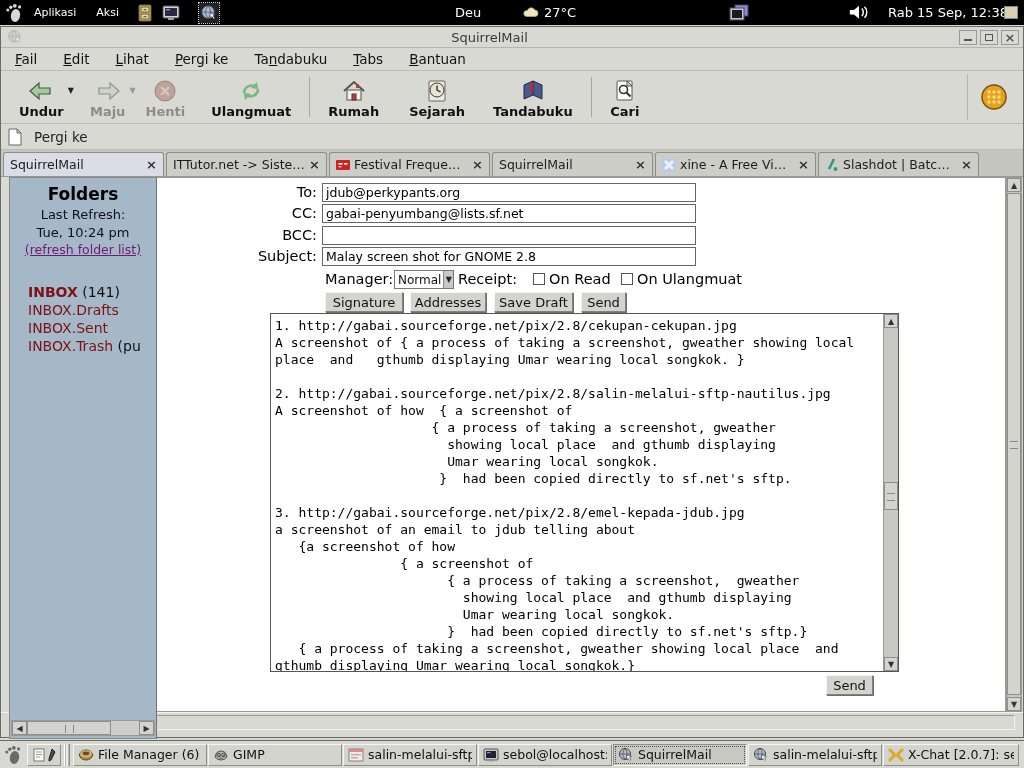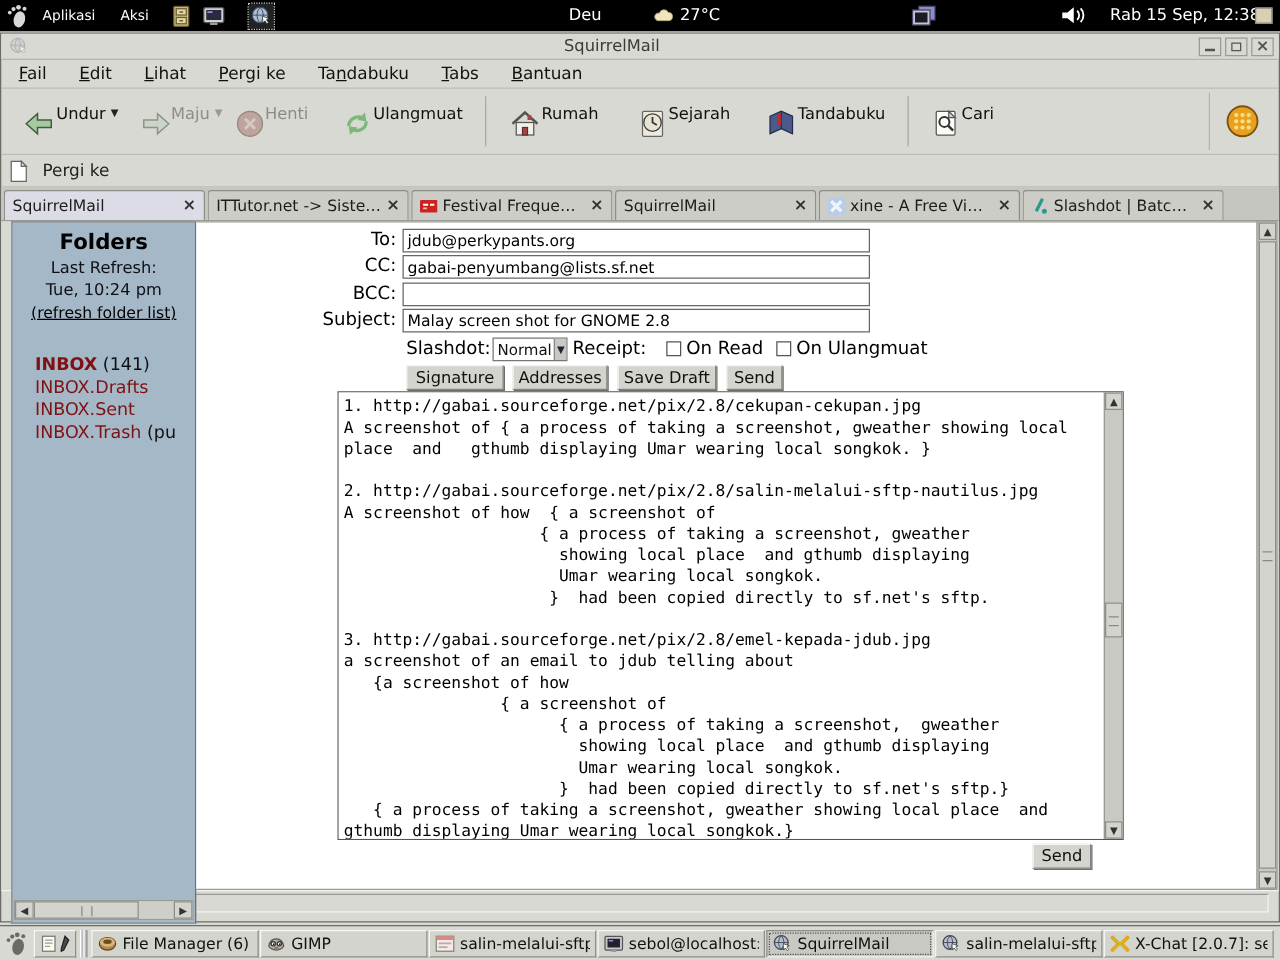--- a/index.html
+++ b/index.html
@@ -20,21 +20,21 @@
            border:1px solid #6a6a66;}
   .titlebar{height:21px;display:flex;align-items:center;padding:0 4px;border-bottom:1px solid #b5b5b0;background:#d9d9d4;}
   .wtitle{flex:1;text-align:center;color:#3a3a3a;font-size:13px;}
   .wbtn{width:18px;height:15px;border:1px solid #999;margin-left:3px;display:flex;align-items:center;justify-content:center;
         color:#555;font-size:11px;line-height:1;background:#d9d9d4;}
   .menubar{height:23px;display:flex;align-items:center;padding-left:14px;gap:26px;font-size:13.5px;
            border-bottom:1px solid #bcbcb7;}
   .menubar u{text-decoration:underline;}
 
   .toolbar{height:53px;position:relative;border-bottom:1px solid #bcbcb7;display:flex;align-items:center;padding-left:10px;}
-  .tbtn{display:flex;align-items:flex-start;justify-content:center;padding:2px 8px;min-width:46px;}
+  .tbtn{display:flex;flex-direction:column;align-items:center;justify-content:center;padding:2px 8px;min-width:46px;font-weight:bold;}
   .tbtn .ticon{height:28px;display:flex;align-items:flex-end;}
   .tbtn .tlabel{font-size:13px;margin-top:1px;}
   .tbtn.disabled .tlabel{color:#8d8d88;}
   .tdrop{font-size:8px;color:#222;align-self:center;margin:0 2px 14px -4px;}
   .tdrop.dis{color:#999;}
   .tsep{width:1px;height:40px;background:#a8a8a2;margin:0 10px;}
   .throbber-box{position:absolute;right:4px;top:3px;bottom:3px;width:52px;border-left:1px solid #b5b5b0;
                 display:flex;align-items:center;justify-content:center;}
 
   .addressbar{height:26px;display:flex;align-items:center;padding:0 6px;gap:5px;border-bottom:1px solid #bcbcb7;}
@@ -50,21 +50,21 @@
   .tab-close{font-weight:bold;color:#333;font-size:13px;line-height:1;}
   .favicon{width:14px;height:14px;flex:0 0 14px;}
 
   .bcontent{position:relative;height:535px;background:#d9d9d4;}
 
   
   .sidebar{position:absolute;left:8px;top:0;width:148px;height:562px;background:#a5b8c8;
            border:1px solid #88898a;border-right:1px solid #6f7072;overflow:hidden;}
   .sb-title{text-align:center;font-weight:bold;font-size:17px;color:#000;margin-top:6px;}
   .sb-line{text-align:center;font-size:13px;color:#101018;margin-top:3px;}
-  .sb-link{text-align:center;font-size:12.5px;color:#000000;text-decoration:underline;margin-top:2px;}
+  .sb-link{text-align:center;font-size:12.5px;color:#701a75;text-decoration:underline;margin-top:2px;}
   .folders{margin:26px 0 0 18px;font-size:14px;line-height:18px;white-space:nowrap;}
   .fname{color:#7e1113;}
   .fbold{font-weight:bold;}
   .fcount{color:#101010;}
   .hscroll{position:absolute;left:1px;bottom:2px;width:144px;height:16px;background:#c9c9c4;
            border:1px solid #9a9a94;display:flex;}
   .harrow{width:15px;height:14px;background:#d4d4cf;border:1px solid #8f8f8a;color:#333;font-size:8px;
           display:flex;align-items:center;justify-content:center;}
   .hthumb{width:84px;height:14px;background:#d4d4cf;border:1px solid #8f8f8a;position:relative;}
   .hthumb:before{content:"";position:absolute;left:50%;top:3px;width:7px;height:8px;margin-left:-4px;
@@ -423,21 +423,21 @@
         </div>
         <div class="frow" style="top:47px">
           <span class="flabel">BCC:</span>
           <input class="finput" value="" style="">
         </div>
         <div class="frow" style="top:68px">
           <span class="flabel">Subject:</span>
           <input class="finput" value="Malay screen shot for GNOME 2.8" style="">
         </div>
 
-        <span class="inline-label" style="left:168px;top:93px">Slashdot:</span>
+        <span class="inline-label" style="left:168px;top:93px">Manager:</span>
         <span class="gtk-select" style="left:237px;top:92px">
           <span class="selval">Normal</span>
           <span class="selarrow">▼</span>
         </span>
         <span class="inline-label" style="left:301px;top:93px">Receipt:</span>
         <span class="cbx" style="left:376px;top:95px"></span>
         <span class="inline-label" style="left:392px;top:93px">On Read</span>
         <span class="cbx" style="left:464px;top:95px"></span>
         <span class="inline-label" style="left:480px;top:93px">On Ulangmuat</span>
 

